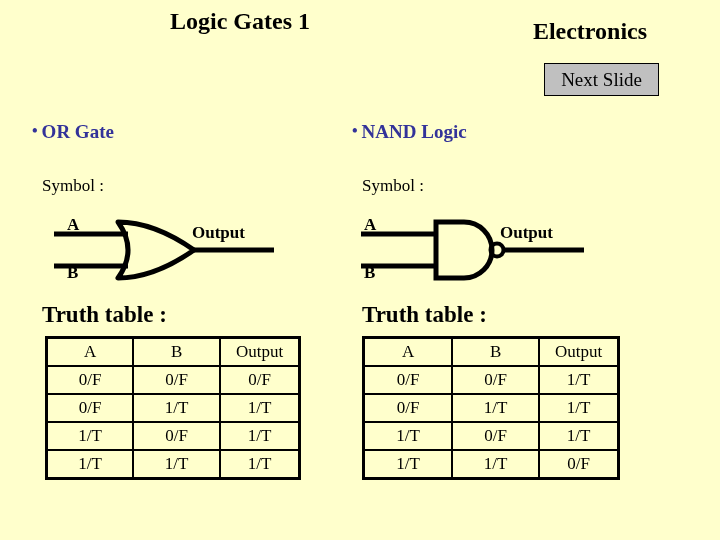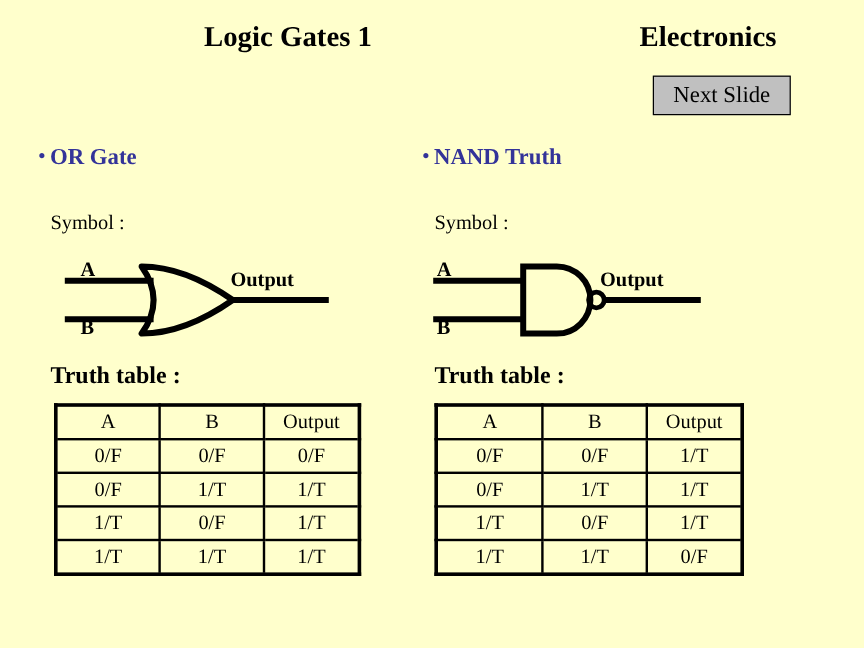--- a/index.html
+++ b/index.html
@@ -18,21 +18,21 @@
   .slide {
     position: absolute;
     left: 0; top: 0;
     width: 720px;
     height: 540px;
   }
   
   #slide-title {
     position: absolute;
     left: 60px;
-    top: 18px;
+    top: 8px;
     width: 360px;
     text-align: center;
     font-size: 24px;
     font-weight: bold;
     color: #000;
     letter-spacing: 0px;
   }
   #subject-title {
     position: absolute;
     left: 480px;
@@ -91,21 +91,21 @@
     left: 24px;
     font-size: 17px;
     font-weight: normal;
     color: #000;
   }
 
   .truth-label {
     position: absolute;
     top: 302px;
     left: 24px;
-    font-size: 20px;
+    font-size: 23px;
     font-weight: bold;
     color: #000;
   }
 
   
   .gate-diagram {
     position: absolute;
     top: 206px;
     left: 18px;
     width: 300px;
@@ -230,21 +230,21 @@
           <td>1/T</td>
           <td>1/T</td>
         </tr>
       </tbody>
     </table>
   </div>
 
   <div class="column" id="column-right">
 
     <div class="gate-heading">
-      <span class="bullet">•</span><span>NAND Truth</span>
+      <span class="bullet">•</span><span>NAND Logic</span>
     </div>
 
     <div class="symbol-label">Symbol :</div>
 
     <div class="gate-diagram">
       <svg width="300" height="90" viewBox="0 0 300 90">
 
         <line x1="5" y1="28" x2="82" y2="28" stroke="#000" stroke-width="5"></line>
 
         <line x1="5" y1="60" x2="82" y2="60" stroke="#000" stroke-width="5"></line>

